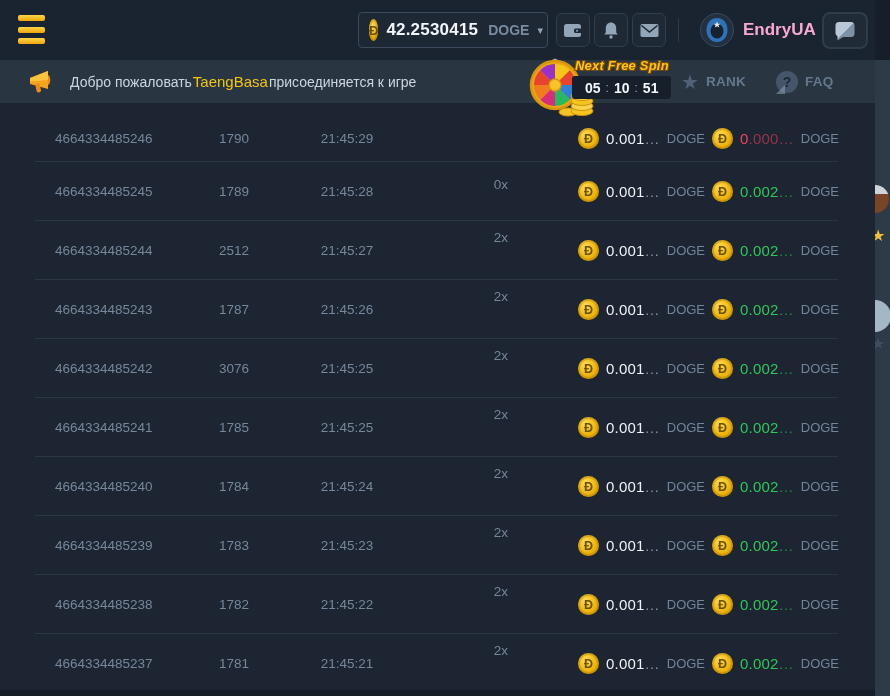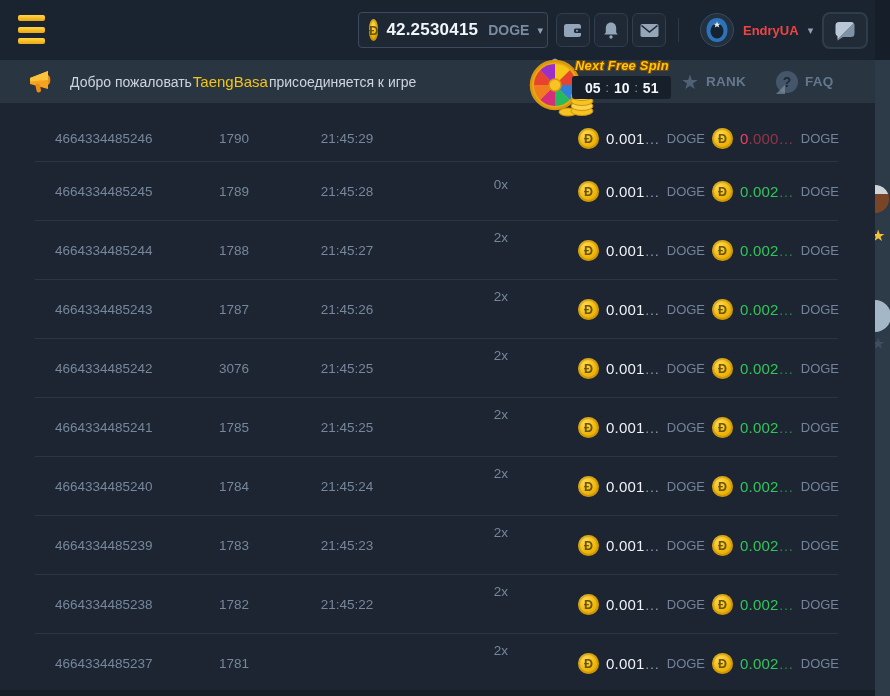--- a/index.html
+++ b/index.html
@@ -28,21 +28,21 @@
 
   .icon-btn { position:absolute; top:13px; width:34px; height:34px; border:1px solid #313e4e;
               border-radius:6px; background:#1e2935; display:flex; align-items:center;
               justify-content:center; cursor:pointer; }
   .btn-wallet { left:556px; } .btn-bell { left:594px; } .btn-mail { left:632px; }
 
   .tb-divider { position:absolute; left:678px; top:18px; width:1px; height:24px; background:#2c3a49; }
 
   .user-menu { position:absolute; left:700px; top:10px; height:40px; display:flex;
                align-items:center; gap:9px; cursor:pointer; }
-  .username { color:#ef4444; font-weight:700; font-size:13px; }
+  .username { color:#f9a8d4; font-weight:700; font-size:17px; }
 
   .chat-btn { position:absolute; left:822px; top:12px; width:46px; height:37px;
               border:2px solid #2f3c4a; border-radius:8px; background:#202b37;
               display:flex; align-items:center; justify-content:center; cursor:pointer; }
 
   .tb-corner { position:absolute; left:875px; top:0; width:15px; height:60px; background:#161e29; }
 
   
   .notifbar { position:absolute; top:60px; left:0; width:875px; height:43px; background:#2a3542; }
   .megaphone { position:absolute; left:28px; top:9px; }
@@ -273,21 +273,21 @@
         <span class="coin sz21">Ð</span>
         <span class="amt">
           <span class="amt-main">0.002</span>
           <span class="amt-dim">…</span>
         </span>
         <span class="cur">DOGE</span>
       </div>
     </div>
     <div class="trow">
       <div class="c-id">4664334485244</div>
-      <div class="c-roll">1788</div>
+      <div class="c-roll">2512</div>
       <div class="c-time">21:45:27</div>
       <div class="c-mult">2x</div>
       <div class="c-bet">
         <span class="coin sz21">Ð</span>
         <span class="amt">
           <span class="amt-main">0.001</span>
           <span class="amt-dim">…</span>
         </span>
         <span class="cur">DOGE</span>
       </div>
@@ -428,20 +428,21 @@
         <span class="amt">
           <span class="amt-main">0.002</span>
           <span class="amt-dim">…</span>
         </span>
         <span class="cur">DOGE</span>
       </div>
     </div>
     <div class="trow">
       <div class="c-id">4664334485237</div>
       <div class="c-roll">1781</div>
+      <div class="c-time">21:45:21</div>
       <div class="c-mult">2x</div>
       <div class="c-bet">
         <span class="coin sz21">Ð</span>
         <span class="amt">
           <span class="amt-main">0.001</span>
           <span class="amt-dim">…</span>
         </span>
         <span class="cur">DOGE</span>
       </div>
       <div class="c-profit win">

